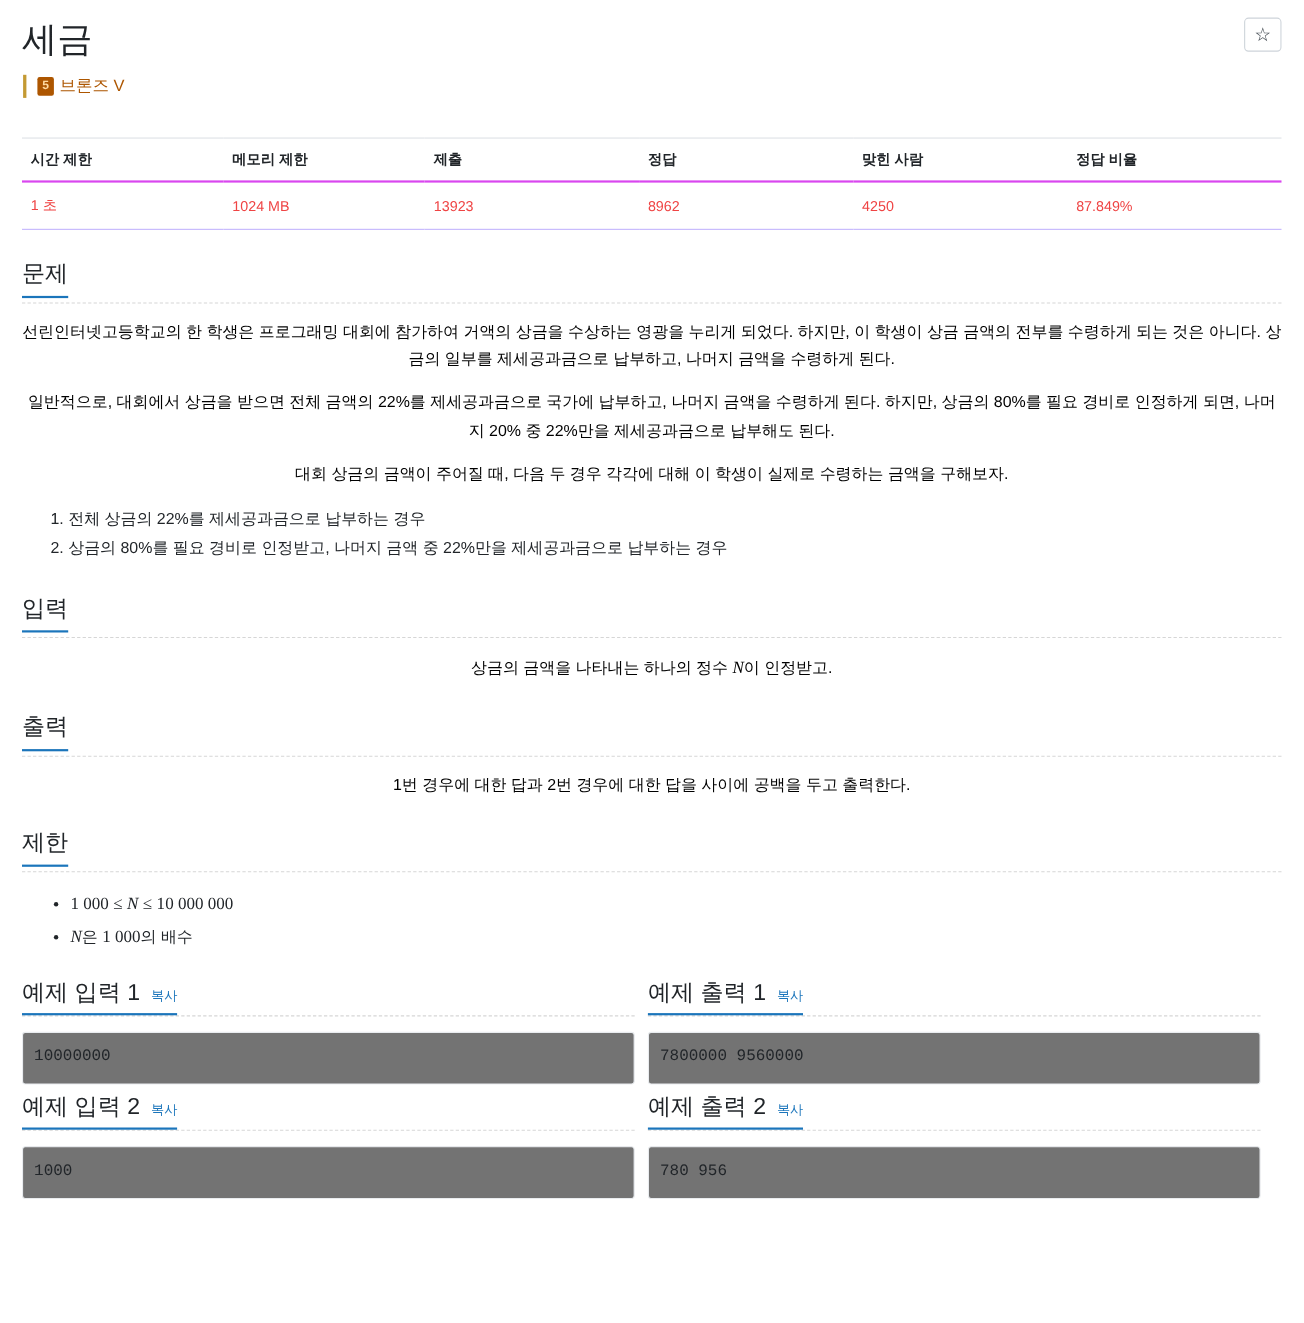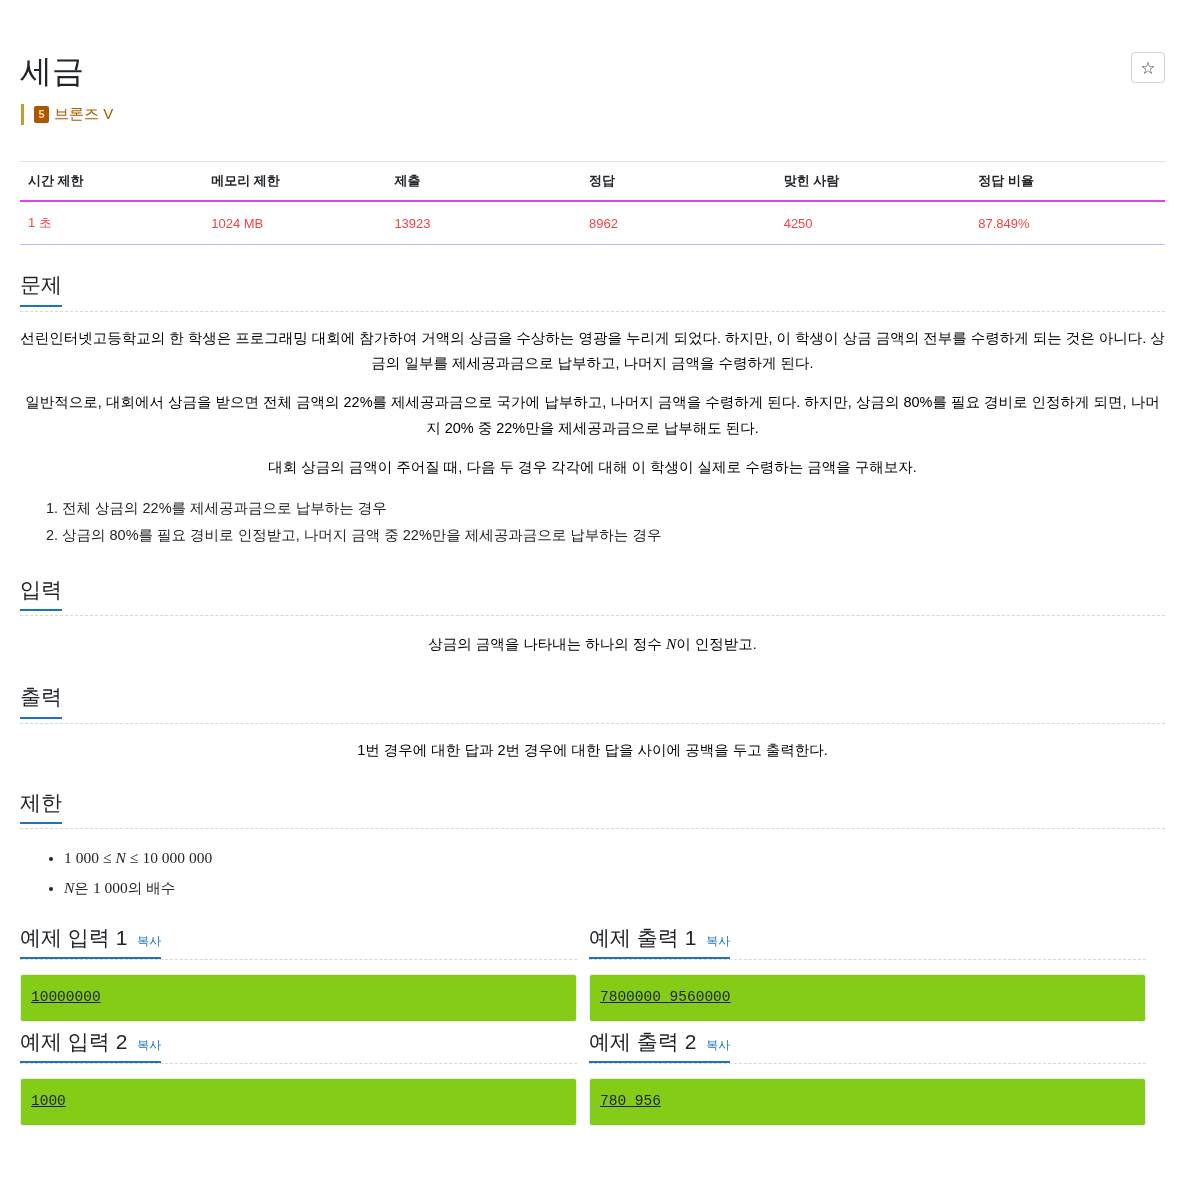--- a/index.html
+++ b/index.html
@@ -11,21 +11,20 @@
     font-family: "Liberation Sans", sans-serif;
   }
   body {
     width: 1185px;
     min-height: 1203px;
     font-size: 14px;
   }
   .page {
     padding: 14px 20px 0 20px;
     position: relative;
-    margin-top: 36px;
   }
 
   
   .prob-header {
     display: flex;
     align-items: flex-start;
     justify-content: space-between;
   }
   .title-block { padding-top: 2px; }
   h1.page-title {
@@ -172,32 +171,31 @@
     margin-left: 6px;
     cursor: pointer;
     text-decoration: none;
   }
   .sample-rule {
     border: 0;
     border-top: 1px dashed #d6d6d6;
     margin: 0 0 14px 0;
   }
   pre.sample-data {
-    background: #84cc16;
+    background: #737373;
     border: 1px solid #e9ecef;
     border-radius: 3px;
     margin: 0 0 6px 0;
     padding: 12px 10px;
     font-family: "Liberation Mono", monospace;
     font-size: 14.5px;
     line-height: 1.5;
     color: #212529;
     min-height: 42px;
     overflow-x: auto;
-    text-decoration: underline;
   }
 </style>
 </head>
 <body>
 
 <div class="page">
 
   <div class="prob-header">
     <div class="title-block">
       <h1 class="page-title">세금</h1>

